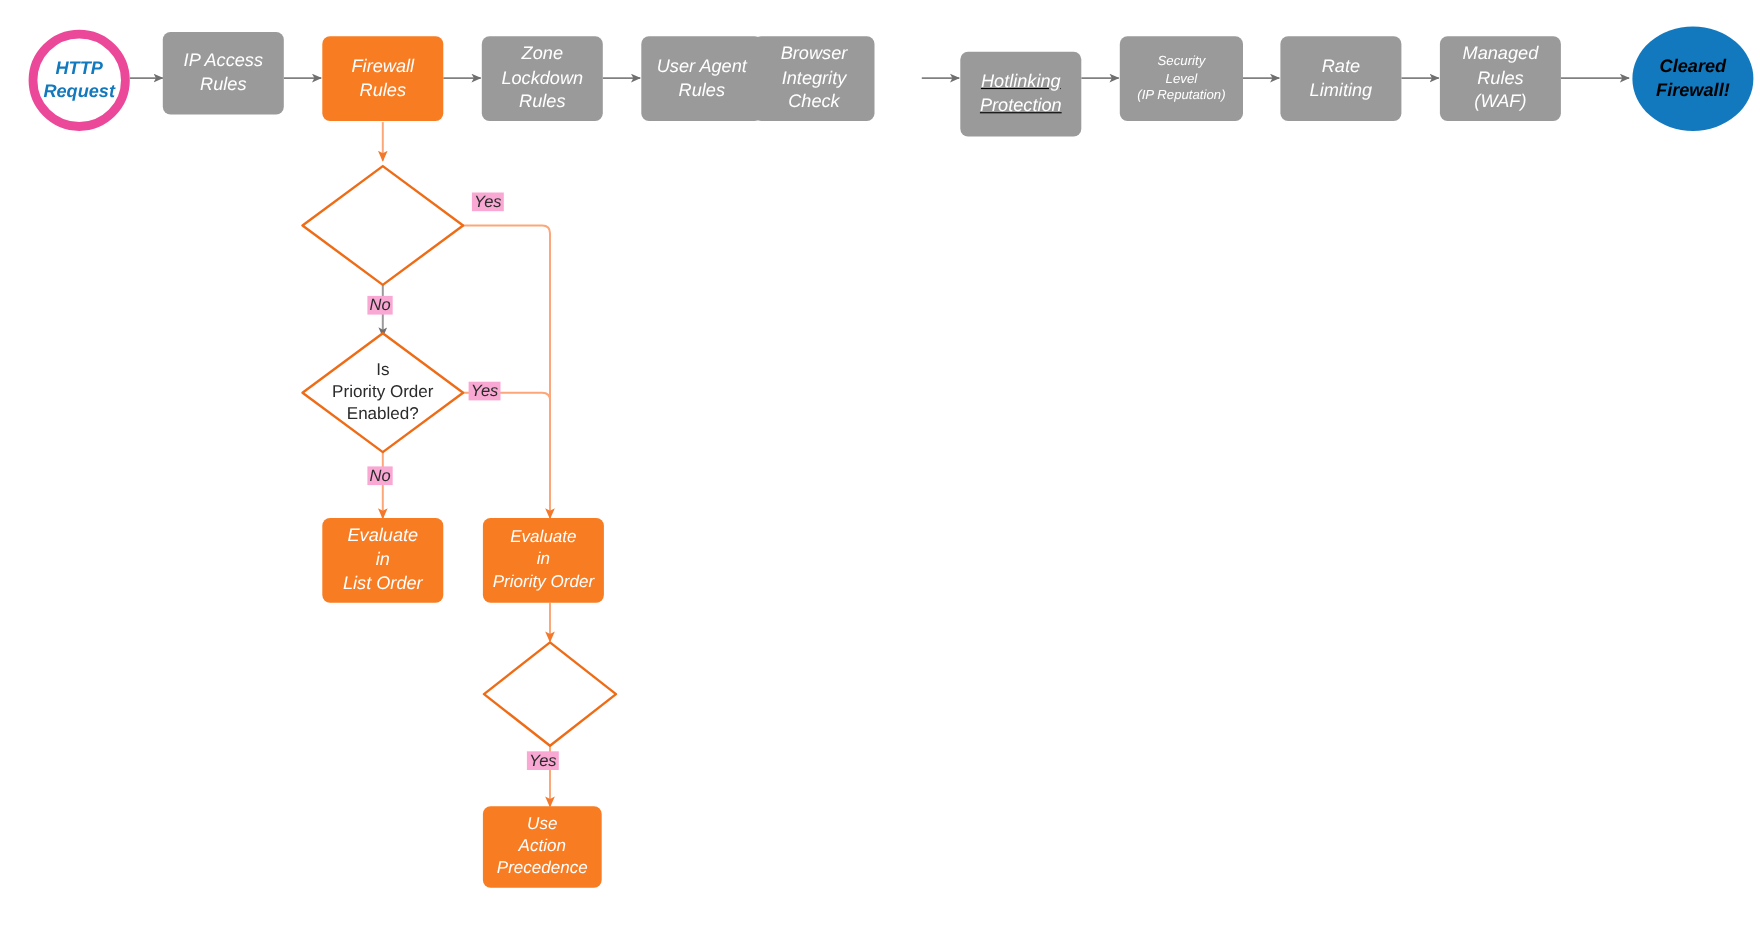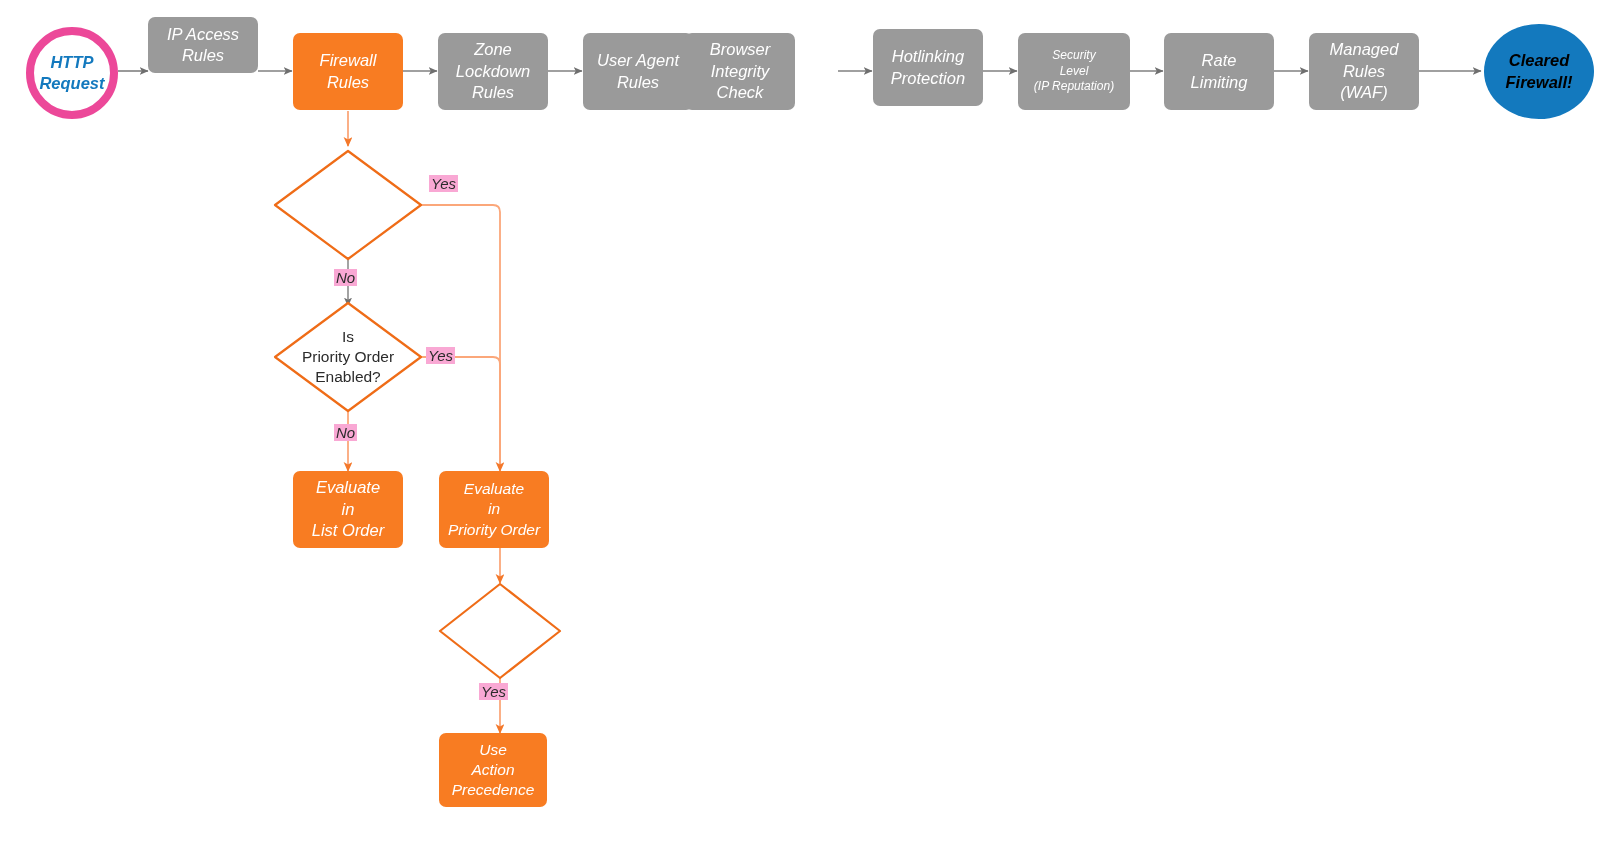--- a/index.html
+++ b/index.html
@@ -91,41 +91,41 @@
   <div class="edgelabel" style="left:429px;top:175px;">Yes</div>
   <div class="edgelabel" style="left:334px;top:269px;">No</div>
   <div class="edgelabel" style="left:426px;top:347px;">Yes</div>
   <div class="edgelabel" style="left:334px;top:424px;">No</div>
   <div class="edgelabel" style="left:479px;top:683px;">Yes</div>
 
   <div class="node term hollow" style="left:26px;top:27px;width:92px;height:92px;">
     <div class="lbl">HTTP Request</div>
   </div>
 
-  <div class="node proc gray" style="left:148px;top:17px;width:110px;height:56px;">
+  <div class="node proc gray" style="left:148px;top:29px;width:110px;height:75px;">
     <div class="lbl">IP Access<br>Rules</div>
   </div>
 
   <div class="node proc orange" style="left:293px;top:33px;width:110px;height:77px;">
     <div class="lbl">Firewall<br>Rules</div>
   </div>
 
   <div class="node proc gray" style="left:438px;top:33px;width:110px;height:77px;">
     <div class="lbl">Zone<br>Lockdown<br>Rules</div>
   </div>
 
   <div class="node proc gray" style="left:583px;top:33px;width:110px;height:77px;">
     <div class="lbl">User Agent<br>Rules</div>
   </div>
 
   <div class="node proc gray" style="left:685px;top:33px;width:110px;height:77px;">
     <div class="lbl">Browser<br>Integrity<br>Check</div>
   </div>
 
-  <div class="node proc gray" style="left:873px;top:29px;width:110px;height:77px;">
+  <div class="node proc gray" style="left:873px;top:47px;width:110px;height:77px;text-decoration:underline;">
     <div class="lbl">Hotlinking<br>Protection</div>
   </div>
 
   <div class="node proc gray" style="left:1018px;top:33px;width:112px;height:77px;">
     <div class="lbl" style="font-size:12px;">Security<br>Level<br>(IP Reputation)</div>
   </div>
 
   <div class="node proc gray" style="left:1164px;top:33px;width:110px;height:77px;">
     <div class="lbl">Rate<br>Limiting</div>
   </div>

